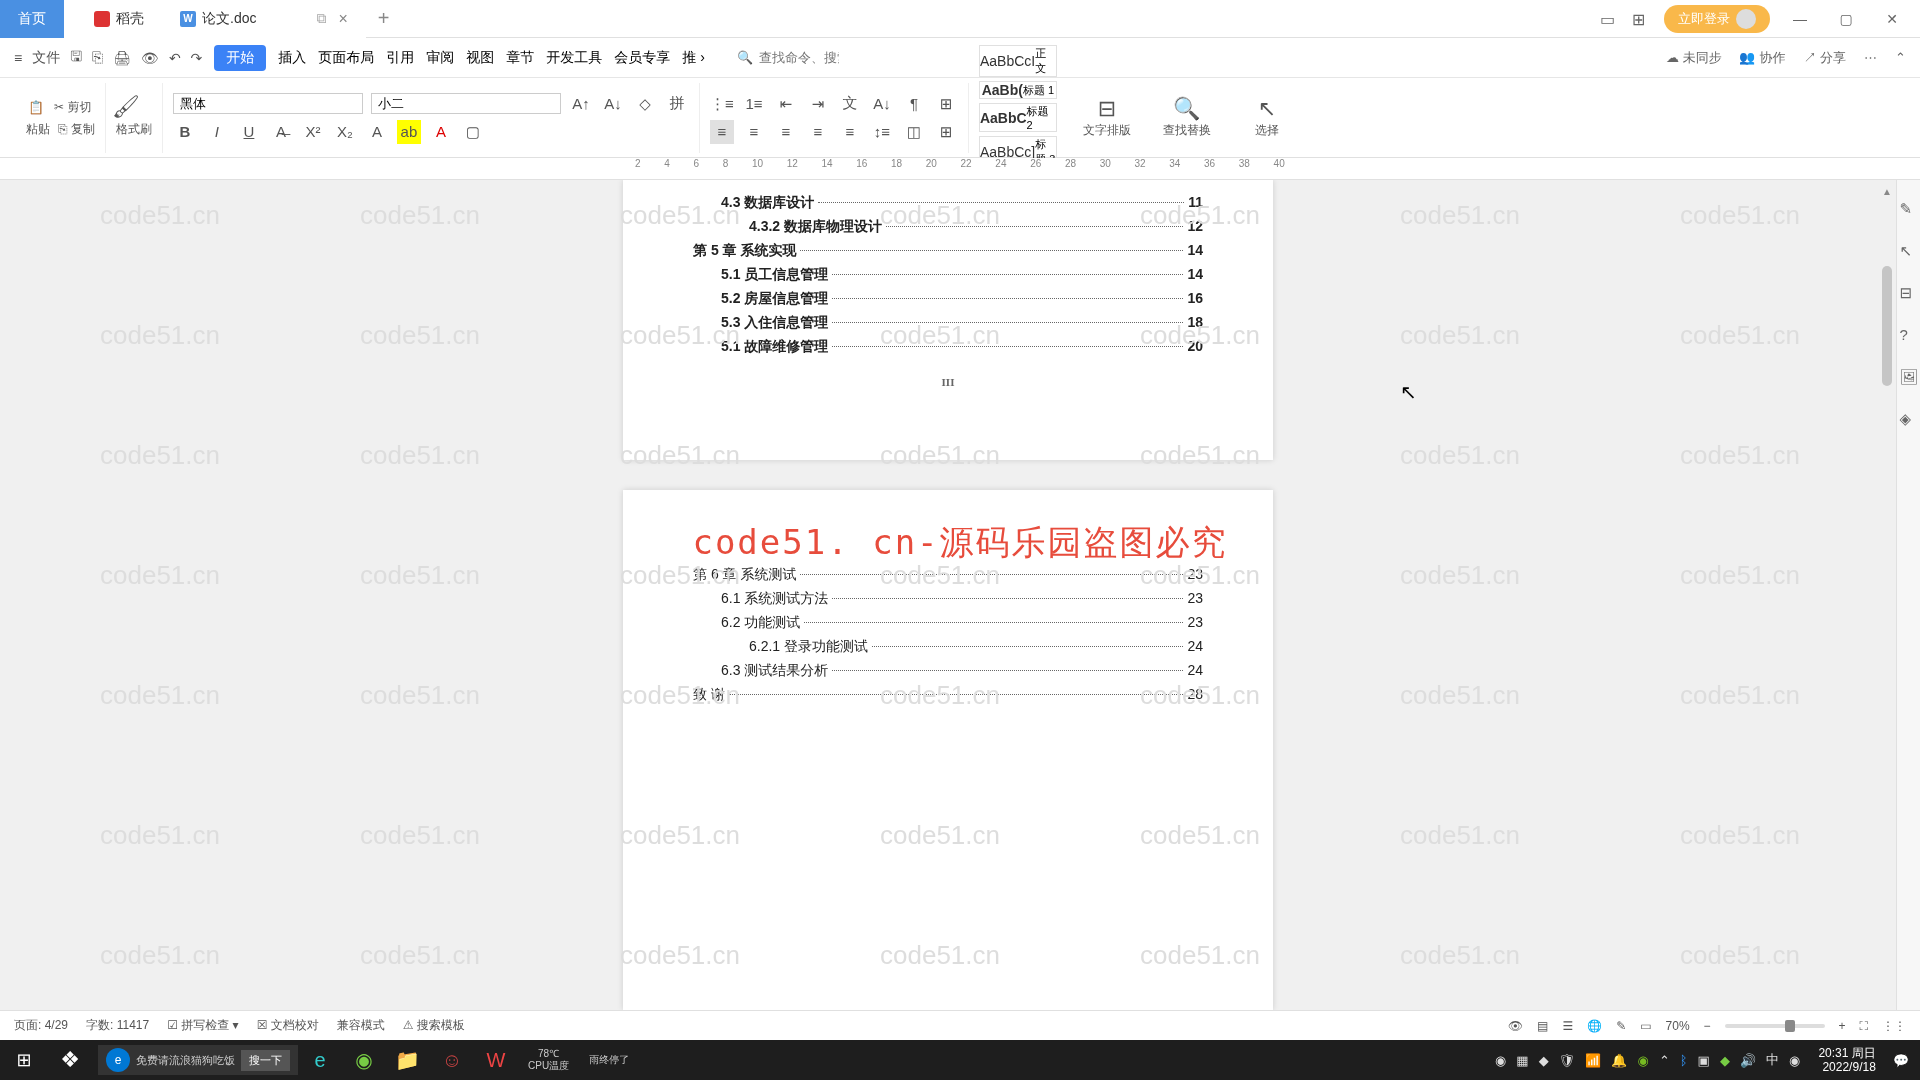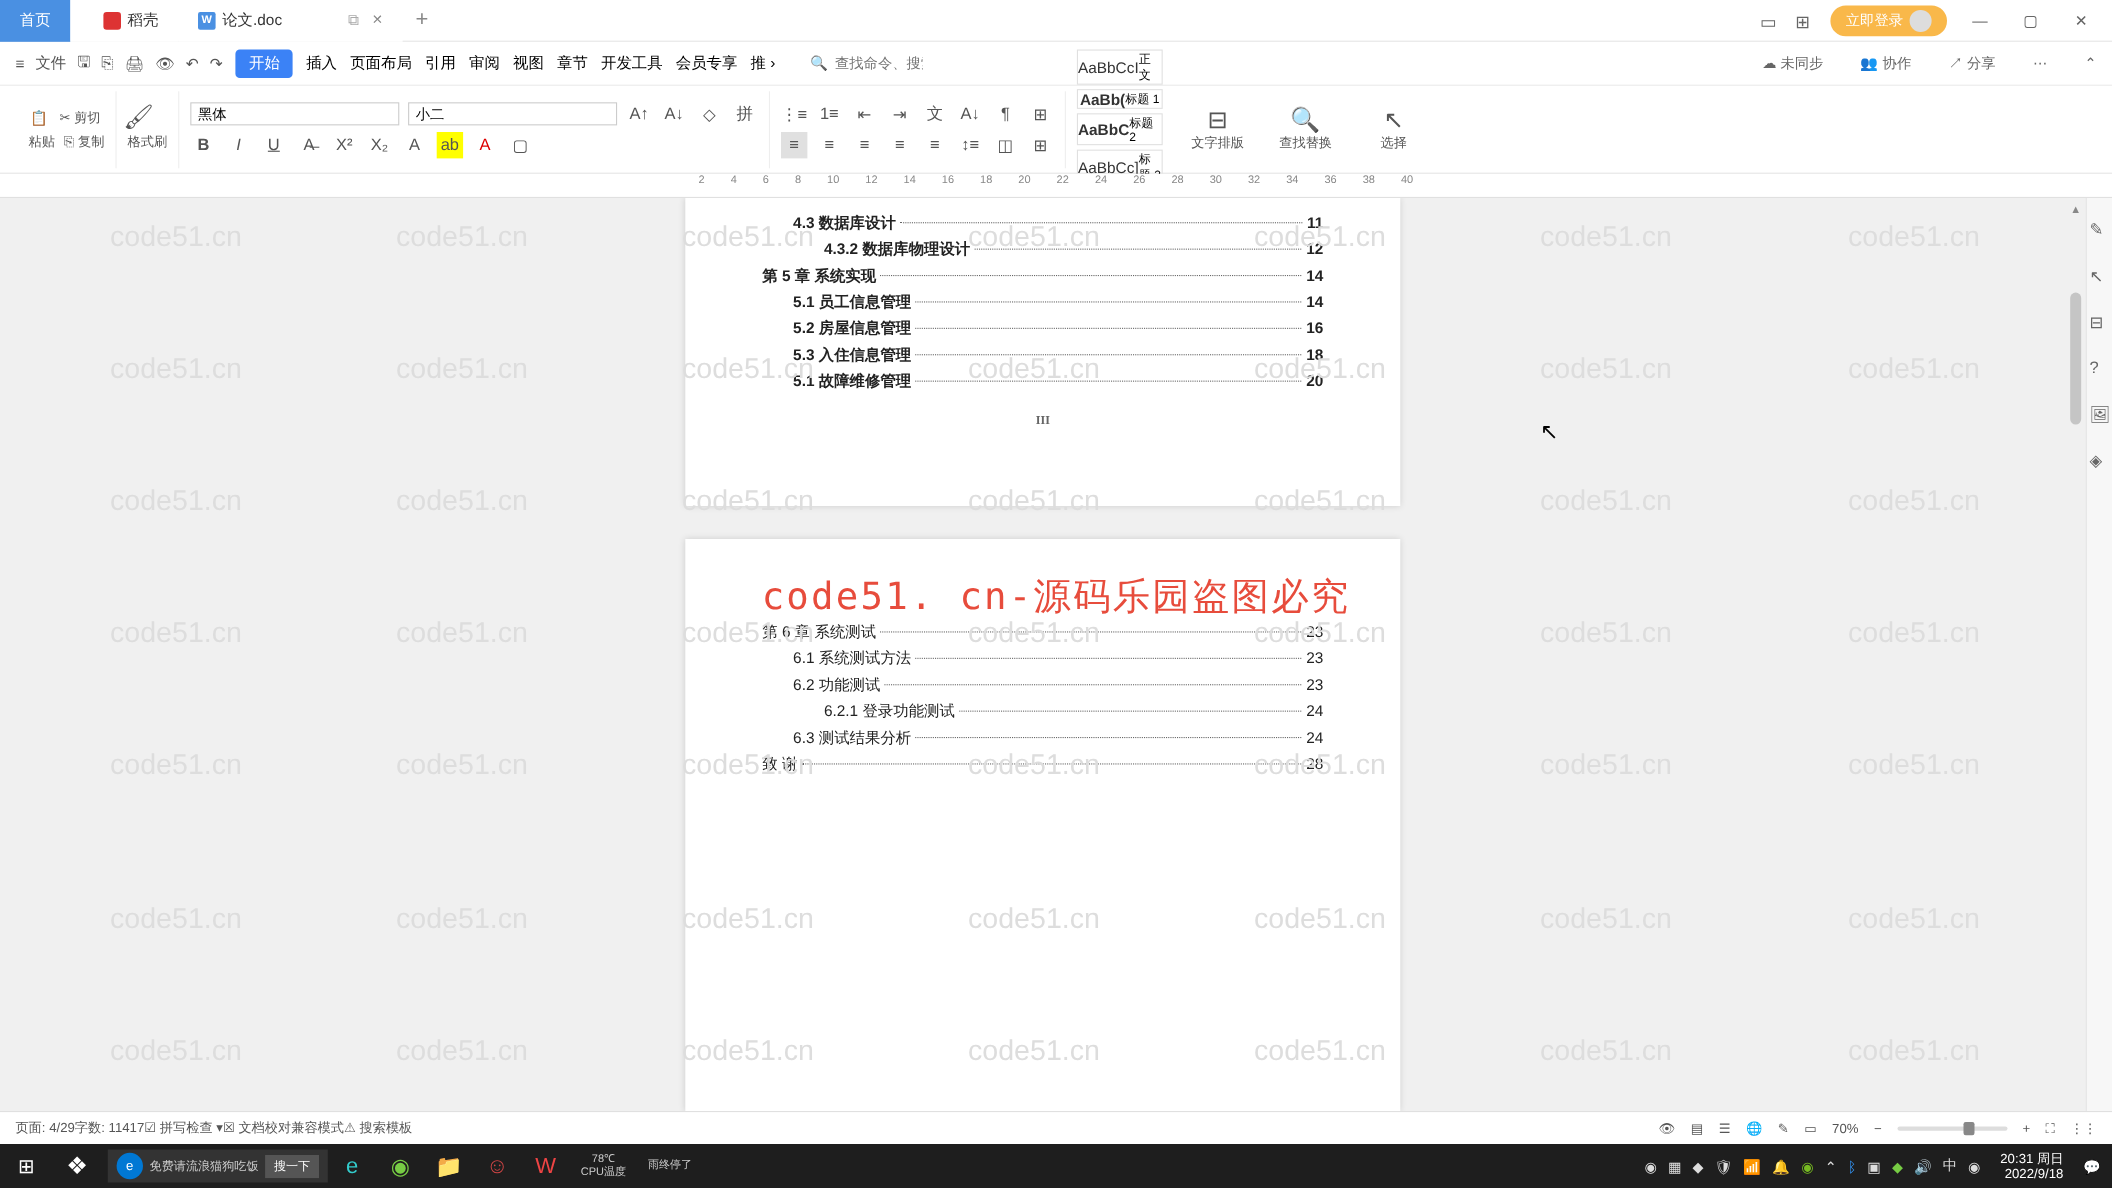--- a/index.html
+++ b/index.html
@@ -21,21 +21,21 @@
 .login-pill .avatar { width: 20px; height: 20px; background: #ddd; border-radius: 50%; }
 .win-btn { width: 32px; text-align: center; color: #666; font-size: 14px; cursor: pointer; }
 
 
 .menubar { height: 40px; background: #fff; display: flex; align-items: center; padding: 0 14px; gap: 12px; border-bottom: 1px solid #e6e6e6; font-size: 14px; }
 .menubar .mgroup { display: flex; align-items: center; gap: 10px; color: #555; }
 .menubar .mitem { cursor: pointer; }
 .menubar .mitem.active { background: #3b82f6; color: #fff; padding: 4px 12px; border-radius: 4px; }
 .menubar .search-cmd { margin-left: 20px; display: flex; align-items: center; gap: 6px; color: #aaa; font-size: 13px; }
 .menubar .search-cmd input { border: none; outline: none; font-size: 13px; width: 80px; }
-.menubar .right-items { margin-left: auto; display: flex; align-items: center; gap: 34px; color: #666; font-size: 13px; }
+.menubar .right-items { margin-left: auto; display: flex; align-items: center; gap: 18px; color: #666; font-size: 13px; }
 
 
 .ribbon { height: 80px; background: #fff; display: flex; align-items: center; padding: 0 16px; border-bottom: 1px solid #e0e0e0; font-size: 13px; }
 .rgroup { display: flex; flex-direction: column; gap: 4px; padding: 0 10px; border-right: 1px solid #eee; height: 70px; justify-content: center; }
 .rgroup.noborder { border-right: none; }
 .rgroup .row { display: flex; align-items: center; gap: 8px; }
 .rgroup .ico { width: 20px; height: 20px; display: inline-flex; align-items: center; justify-content: center; color: #555; }
 .rgroup .lbl { font-size: 12px; color: #555; }
 .font-sel { border: 1px solid #ccc; padding: 2px 6px; font-size: 13px; min-width: 90px; }
 .size-sel { border: 1px solid #ccc; padding: 2px 6px; font-size: 13px; min-width: 50px; }
@@ -73,21 +73,21 @@
 .rsidebar .sico { width: 18px; height: 18px; color: #666; cursor: pointer; font-size: 15px; }
 
 
 .vscroll { position: absolute; right: 26px; top: 186px; bottom: 46px; width: 14px; }
 .vscroll .thumb { position: absolute; top: 80px; width: 10px; height: 120px; background: #c5c5c5; border-radius: 5px; left: 2px; }
 .vscroll .arrow { position: absolute; width: 14px; height: 14px; font-size: 10px; color: #888; text-align: center; }
 .vscroll .arrow.up { top: 0; }
 .vscroll .arrow.down { bottom: 0; }
 
 
-.statusbar { position: absolute; bottom: 40px; left: 0; right: 0; height: 30px; background: #fff; border-top: 1px solid #e0e0e0; display: flex; align-items: center; padding: 0 14px; font-size: 12px; color: #555; }
+.statusbar { position: absolute; bottom: 40px; left: 0; right: 0; height: 30px; background: #fff; border-top: 1px solid #e0e0e0; display: flex; align-items: center; padding: 0 14px; font-size: 12px; color: #555; gap: 18px; }
 .statusbar .right { margin-left: auto; display: flex; align-items: center; gap: 14px; }
 .zoom-slider { width: 100px; height: 4px; background: #ddd; position: relative; border-radius: 2px; }
 .zoom-slider .knob { position: absolute; left: 60px; top: -4px; width: 10px; height: 12px; background: #888; border-radius: 2px; }
 
 
 .taskbar { position: absolute; bottom: 0; left: 0; right: 0; height: 40px; background: #1e1e1e; display: flex; align-items: center; color: #fff; font-size: 12px; }
 .taskbar .tstart { width: 48px; text-align: center; font-size: 18px; }
 .taskbar .tsearch { background: #333; height: 30px; display: flex; align-items: center; padding: 0 8px; margin-left: 6px; }
 .taskbar .tsearch .sicon { width: 24px; height: 24px; background: #0078d4; border-radius: 50%; display: flex; align-items: center; justify-content: center; margin-right: 6px; font-size: 12px; }
 .taskbar .tsearch .stext { color: #ccc; margin-right: 6px; font-size: 11px; }

